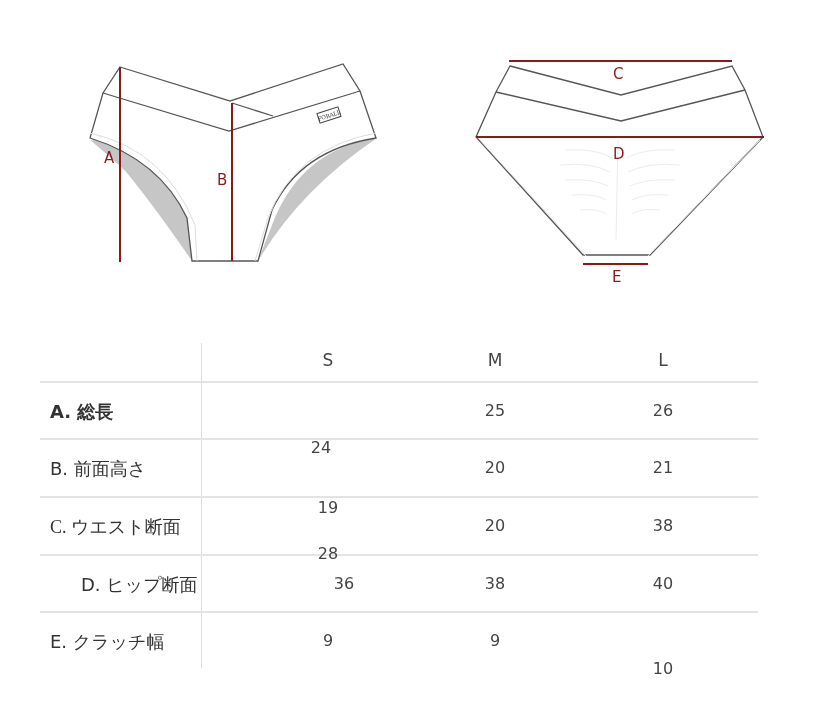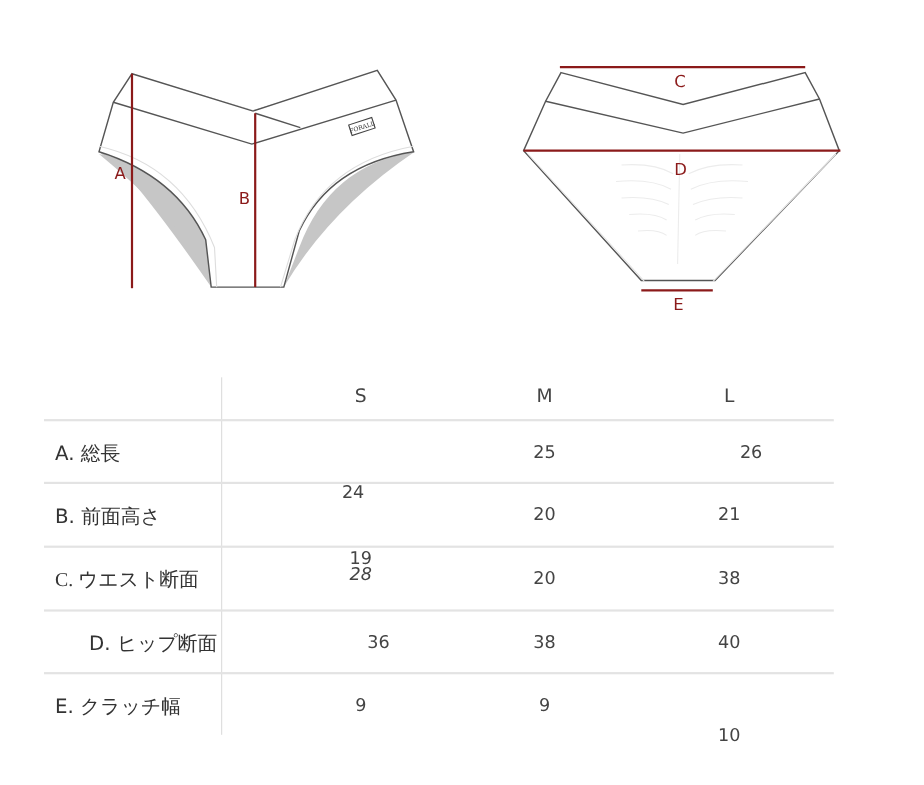--- a/index.html
+++ b/index.html
@@ -91,36 +91,36 @@
   <div class="hdr" style="left:495px;">M</div>
   <div class="hdr" style="left:663px;">L</div>
 
   <div class="hline" style="top:381px;"></div>
   <div class="hline" style="top:438px;"></div>
   <div class="hline" style="top:496px;"></div>
   <div class="hline" style="top:554px;"></div>
   <div class="hline" style="top:611px;"></div>
 
   <div>
-    <div class="row-label" style="top:400px;">A. 総長</div>
+    <div class="row-label" style="top:400px;font-weight:bold;">A. 総長</div>
     <div class="cell" style="left:321px; top:401px;margin-top:37px;">24</div>
     <div class="cell" style="left:495px; top:401px;">25</div>
-    <div class="cell" style="left:663px; top:401px;text-align:right;">26</div>
+    <div class="cell" style="left:663px; top:401px;">26</div>
   </div>
 
   <div>
     <div class="row-label" style="top:457px;">B. 前面高さ</div>
     <div class="cell" style="left:328px; top:458px;margin-top:40px;">19</div>
     <div class="cell" style="left:495px; top:458px;">20</div>
     <div class="cell" style="left:663px; top:458px;">21</div>
   </div>
 
   <div>
     <div class="row-label" style="top:515px;font-family:Liberation Serif, serif;">C. ウエスト断面</div>
-    <div class="cell" style="left:328px; top:512px;font-style:italic;">28</div>
+    <div class="cell" style="left:328px; top:544px;">28</div>
     <div class="cell" style="left:495px; top:516px;">20</div>
     <div class="cell" style="left:663px; top:516px;">38</div>
   </div>
 
   <div>
     <div class="row-label" style="top:573px;margin-left:31px;">D. ヒップ断面</div>
     <div class="cell" style="left:344px; top:574px;">36</div>
     <div class="cell" style="left:495px; top:574px;">38</div>
     <div class="cell" style="left:663px; top:574px;">40</div>
   </div>

